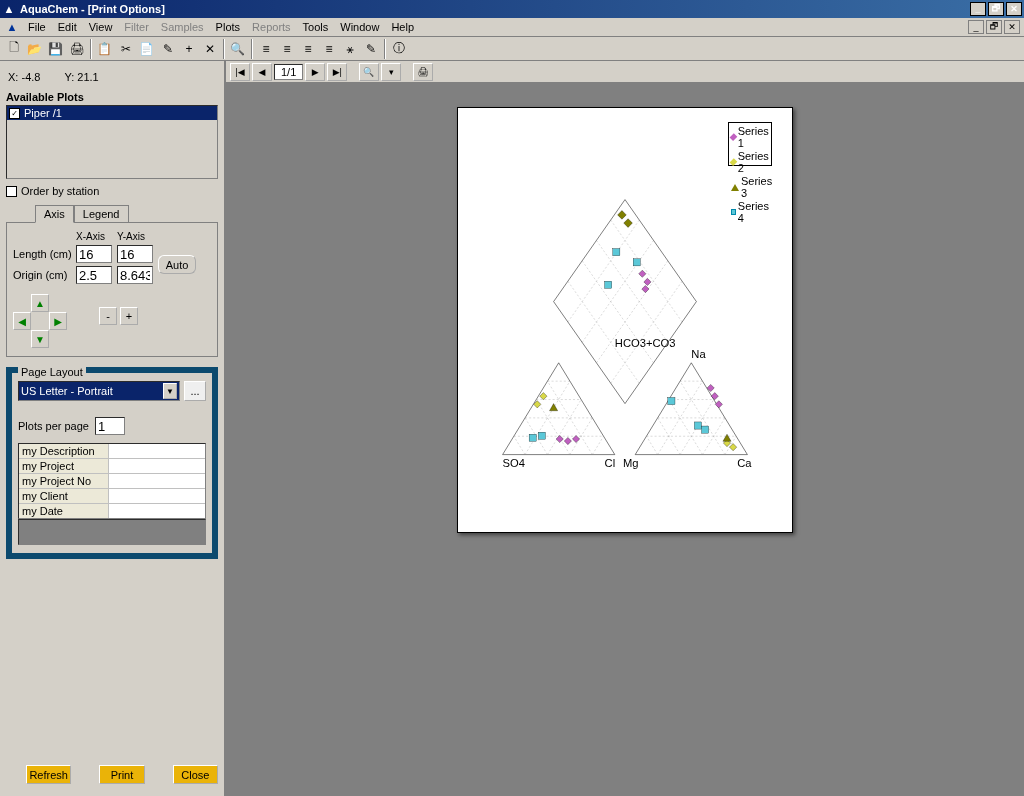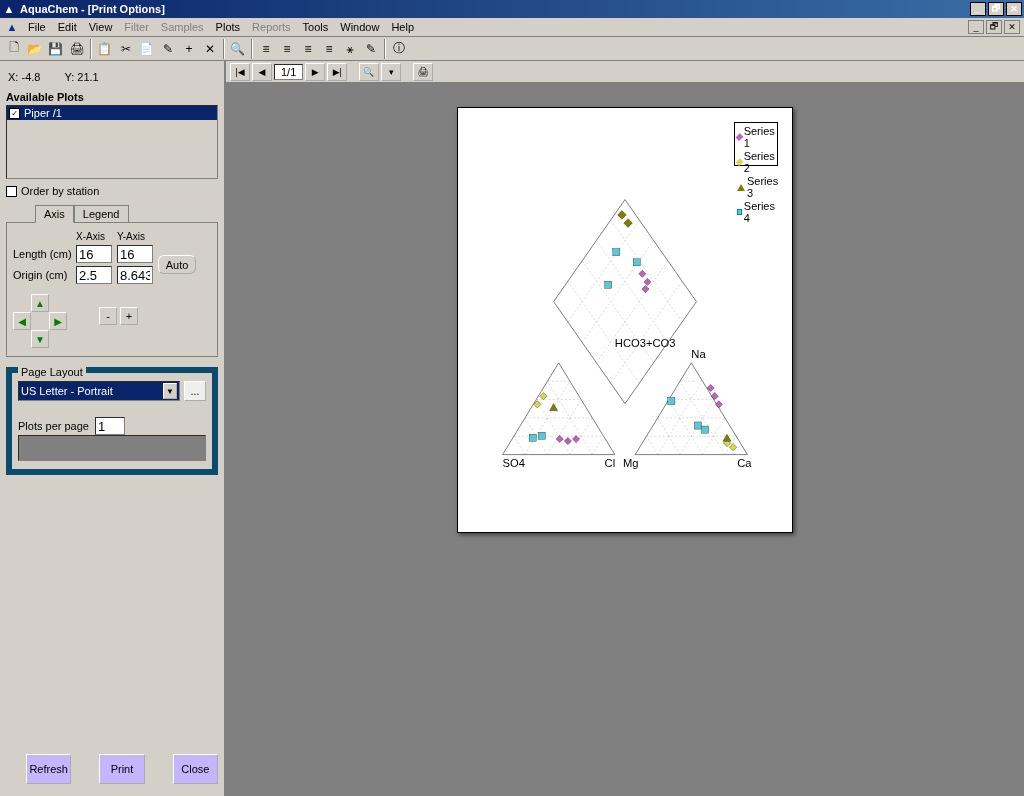--- a/index.html
+++ b/index.html
@@ -45,29 +45,29 @@
 .combo { flex:1; height:20px; background:#0a246a; color:#fff; border:1px inset #808080; display:flex; align-items:center; padding:0 2px; justify-content:space-between;}
 .combo .arrow { width:14px; height:16px; background:#d4d0c8; border:1px outset #fff; color:#000; display:flex;align-items:center;justify-content:center;font-size:8px;}
 .dotbtn { width:22px; height:20px; border:1px outset #fff;}
 .ppp-row { display:flex; align-items:center; gap:6px; margin-top:16px;}
 .metagrid { margin-top:8px; border:1px inset #808080; background:#fff;}
 .metarow { display:flex; border-bottom:1px solid #c0c0c0;}
 .metarow:last-child{border-bottom:none;}
 .metak { width:90px; padding:1px 3px; background:#ece9d8; border-right:1px solid #c0c0c0;}
 .metav { flex:1; padding:1px 3px; min-height:14px;}
 .btm-btns { margin-top:auto; display:flex; gap:8px; padding:6px 0;}
-.bbtn { flex:1; height:30px; border:1px outset #fff; background:#c4b5fd;margin-left:20px;}
+.bbtn { flex:1; height:19px; border:1px outset #fff; background:#eab308;margin-left:20px;}
 .preview { flex:1; background:#808080; display:flex; flex-direction:column;}
 .preview-toolbar { height:22px; background:#d4d0c8; border-bottom:1px solid #808080; display:flex; align-items:center; padding:2px 4px; gap:2px;}
 .ptbtn { width:20px; height:18px; border:1px outset #fff; display:flex;align-items:center;justify-content:center;font-size:9px;}
 .ptxt { border:1px inset #808080; background:#fff; height:16px; padding:0 6px; display:flex;align-items:center;}
 .canvas { flex:1; display:flex; align-items:flex-start; justify-content:center; padding-top:24px; overflow:auto;}
 .page { width:336px; height:426px; background:#fff; border:1px solid #000; box-shadow:2px 2px 4px rgba(0,0,0,0.5); padding:10px 14px 6px 14px; display:flex; flex-direction:column;}
 .plotarea { flex:1; position:relative;}
-.legendbox { position:absolute; right:0; top:4px; width:44px; height:44px; border:1px solid #000; background:#fff; font-size:5px; padding:2px;}
+.legendbox { position:absolute; right:6px; top:4px; width:44px; height:44px; border:1px solid #000; background:#fff; font-size:5px; padding:2px;}
 .lgrow { display:flex; align-items:center; gap:2px; margin-bottom:1px;}
 .sym { width:6px; height:6px;}
 .sym.d { background:#c060c0; transform:rotate(45deg);}
 .sym.s { background:#5bc8d8; border:1px solid #0088aa;}
 .sym.t { width:0;height:0;border-left:4px solid transparent;border-right:4px solid transparent;border-bottom:7px solid #808000;}
 .sym.d2 { background:#d8d848; transform:rotate(45deg);}
 svg { width:100%; height:100%;}
 .tri { fill:none; stroke:#000; stroke-width:0.5;}
 .grid { fill:none; stroke:#888; stroke-width:0.3; stroke-dasharray:2,2;}
 .pt { stroke:#000; stroke-width:0.3;}
@@ -195,20 +195,42 @@
         <div class="combo">
           <span>US Letter - Portrait</span>
           <span class="arrow">▼</span>
         </div>
         <button class="dotbtn">...</button>
       </div>
       <div class="ppp-row">
         <span>Plots per page</span>
         <input class="tin" style="width: 30px;" value="1">
       </div>
+      <div class="metagrid">
+        <div class="metarow">
+            <div class="metak">my Description</div>
+            <div class="metav"></div>
+          </div>
+        <div class="metarow">
+            <div class="metak">my Project</div>
+            <div class="metav"></div>
+          </div>
+        <div class="metarow">
+            <div class="metak">my Project No</div>
+            <div class="metav"></div>
+          </div>
+        <div class="metarow">
+            <div class="metak">my Client</div>
+            <div class="metav"></div>
+          </div>
+        <div class="metarow">
+            <div class="metak">my Date</div>
+            <div class="metav"></div>
+          </div>
+      </div>
       <div style="background:#808080;height:26px;border:1px inset #808080;margin-top:0;"></div>
     </div>
 
     <div class="btm-btns">
       <button class="bbtn">Refresh</button>
       <button class="bbtn">Print</button>
       <button class="bbtn">Close</button>
     </div>
   </div>
 

